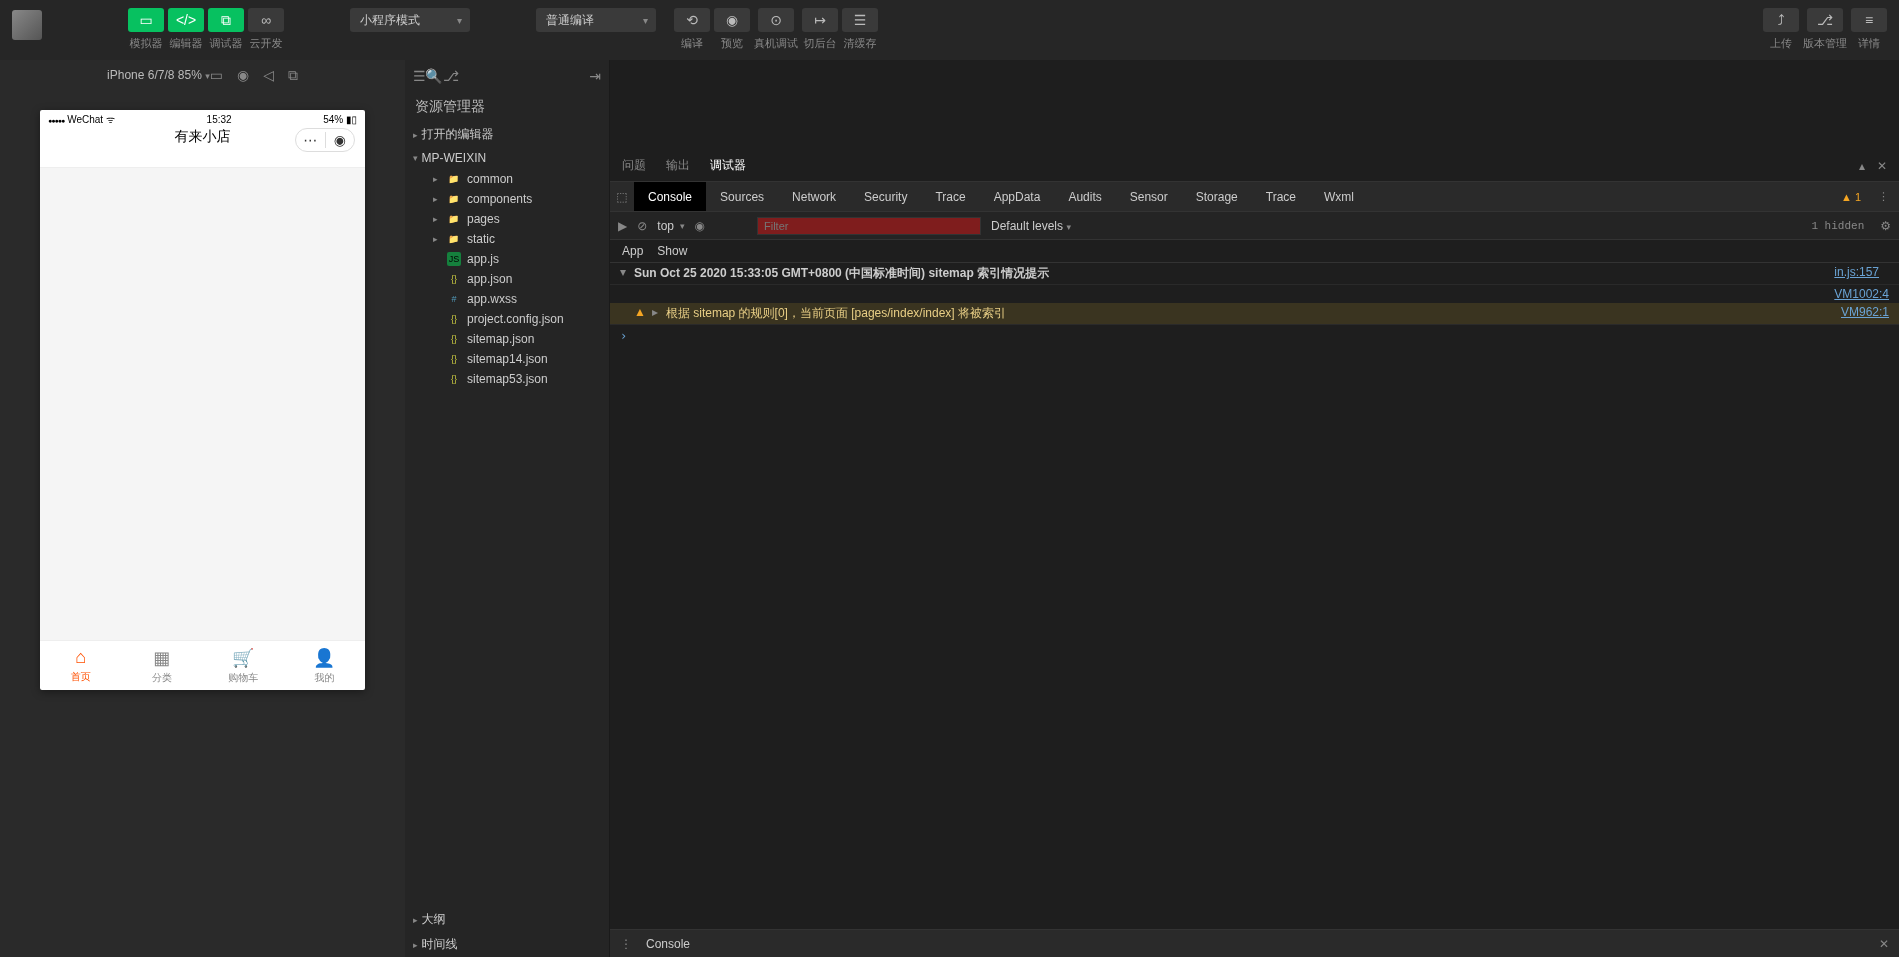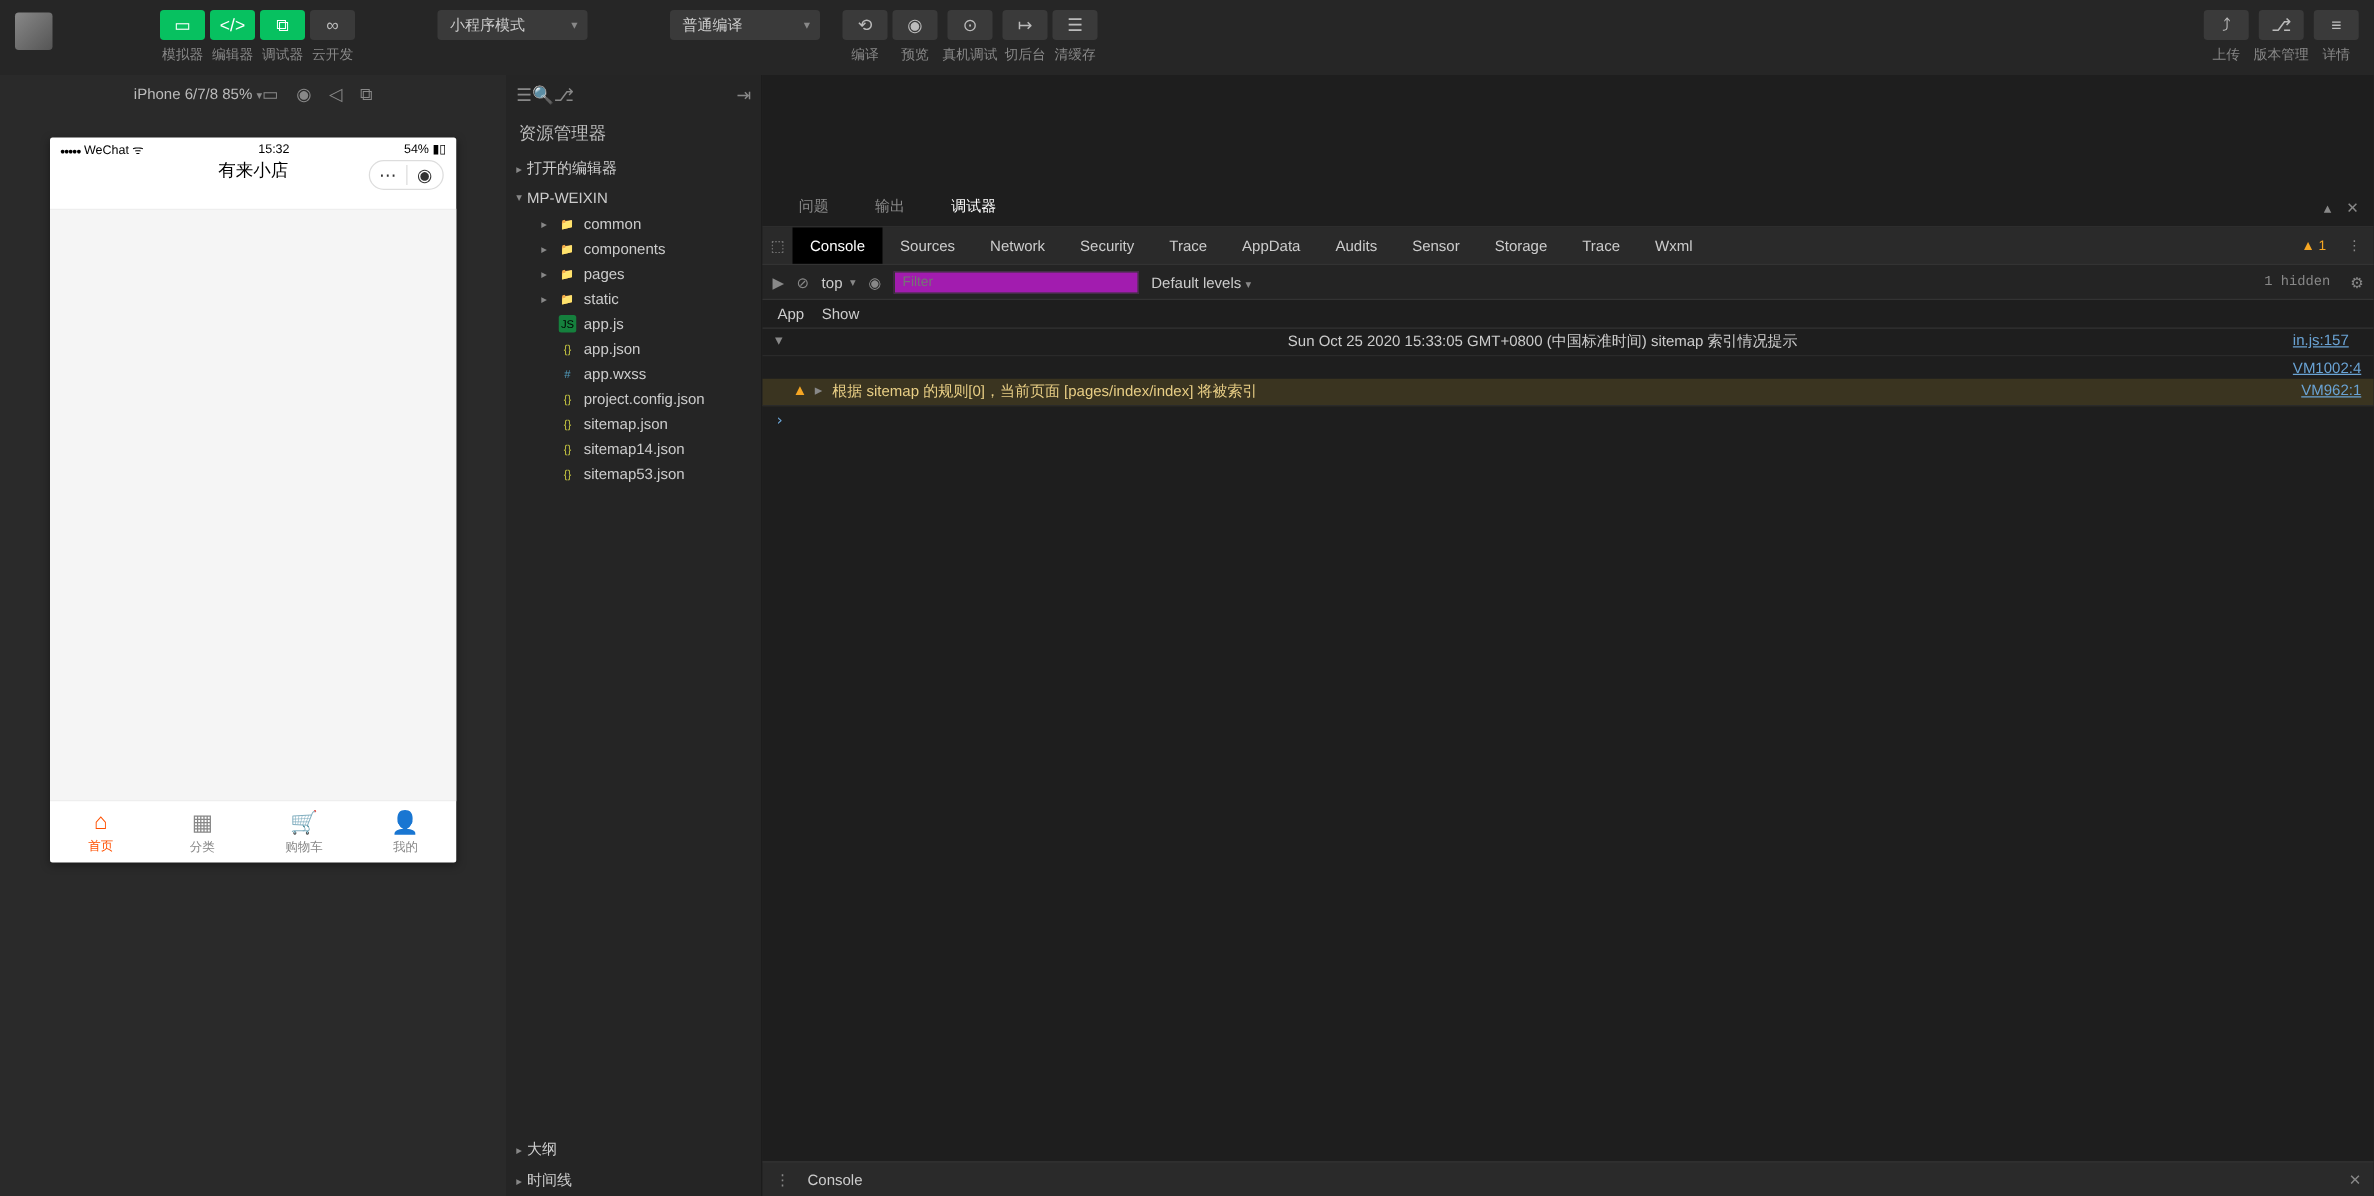--- a/index.html
+++ b/index.html
@@ -58,42 +58,42 @@
 .ico-folder { color: #c8a962; }
 .ico-folder-o { color: #888; }
 .ico-js { background: #15803d; color: #000; }
 .ico-json { color: #cbcb41; }
 .ico-wxss { color: #519aba; }
 .exp-foot { margin-top: auto; }
 
 
 .debug-tabs { height: 32px; display: flex; align-items: center; padding: 0 12px; gap: 20px; border-bottom: 1px solid #333; justify-content: flex-start; margin-top: 90px; }
 .debug-tabs .rt { margin-left: auto; display: flex; gap: 12px; color: #888; }
-.debug-tab { font-size: 12px; color: #888; cursor: pointer; padding: 4px 0; margin-left: 17px; }
+.debug-tab { font-size: 12px; color: #888; cursor: pointer; padding: 4px 0; }
 .debug-tab.active { color: #fff; }
 .dev-tabs { height: 30px; background: #2a2a2a; display: flex; align-items: center; border-bottom: 1px solid #333; }
 .dev-tab { padding: 0 14px; height: 100%; display: flex; align-items: center; font-size: 12px; color: #ccc; cursor: pointer; }
 .dev-tab.active { background: #000; color: #fff; }
 .dev-tab-icon { width: 24px; text-align: center; color: #888; cursor: pointer; }
 .dev-warn { margin-left: auto; padding: 0 10px; color: #f5a623; font-size: 11px; display: flex; align-items: center; gap: 3px; }
 .console-bar { height: 28px; display: flex; align-items: center; padding: 0 8px; gap: 10px; border-bottom: 1px solid #333; background: #242424; font-size: 12px; }
 .console-bar .ctx { display: flex; align-items: center; gap: 6px; color: #ccc; }
-.console-bar input { background: #a21caf; border: 1px solid #333; color: #ccc; padding: 2px 6px; width: 196px; font-size: 11px; }
+.console-bar input { background: #7f1d1d; border: 1px solid #333; color: #ccc; padding: 2px 6px; width: 224px; font-size: 11px; margin-left: 42px; }
 .console-bar .lvl { color: #ccc; }
 .console-bar .hidden-info { margin-left: auto; color: #888; font-size: 11px; font-family: Liberation Mono, monospace; }
 .app-show { padding: 4px 12px; font-size: 12px; color: #ccc; border-bottom: 1px solid #333; display: flex; gap: 14px; }
 .console-log { font-family: Menlo, Consolas, monospace; font-size: 12px; }
 .log-row { display: flex; padding: 2px 10px; border-bottom: 1px solid #2a2a2a; }
 .log-row .chev { width: 14px; color: #888; }
 .log-row .msg { flex: 1; }
 .log-row .src { color: #6aa3d4; text-decoration: underline; cursor: pointer; }
 .log-warn { background: #3a3420; color: #e8ce85; }
 .log-warn .wi { color: #f5a623; margin-right: 6px; }
 .log-info { color: #ccc; }
-.log-info .bold { font-weight: normal; text-align: center; }
+.log-info .bold { font-weight: bold; }
 .prompt-row { padding: 4px 10px; color: #6aa3d4; font-family: monospace; }
 .drawer { height: 28px; background: #2a2a2a; border-top: 1px solid #333; display: flex; align-items: center; padding: 0 10px; gap: 14px; margin-top: auto; font-size: 12px; color: #ccc; }
 .drawer .di { color: #888; cursor: pointer; }
 </style>
 </head>
 <body>
 
 <div class="top-bar">
   <div class="avatar"></div>
   <div style="width:70px"></div>

